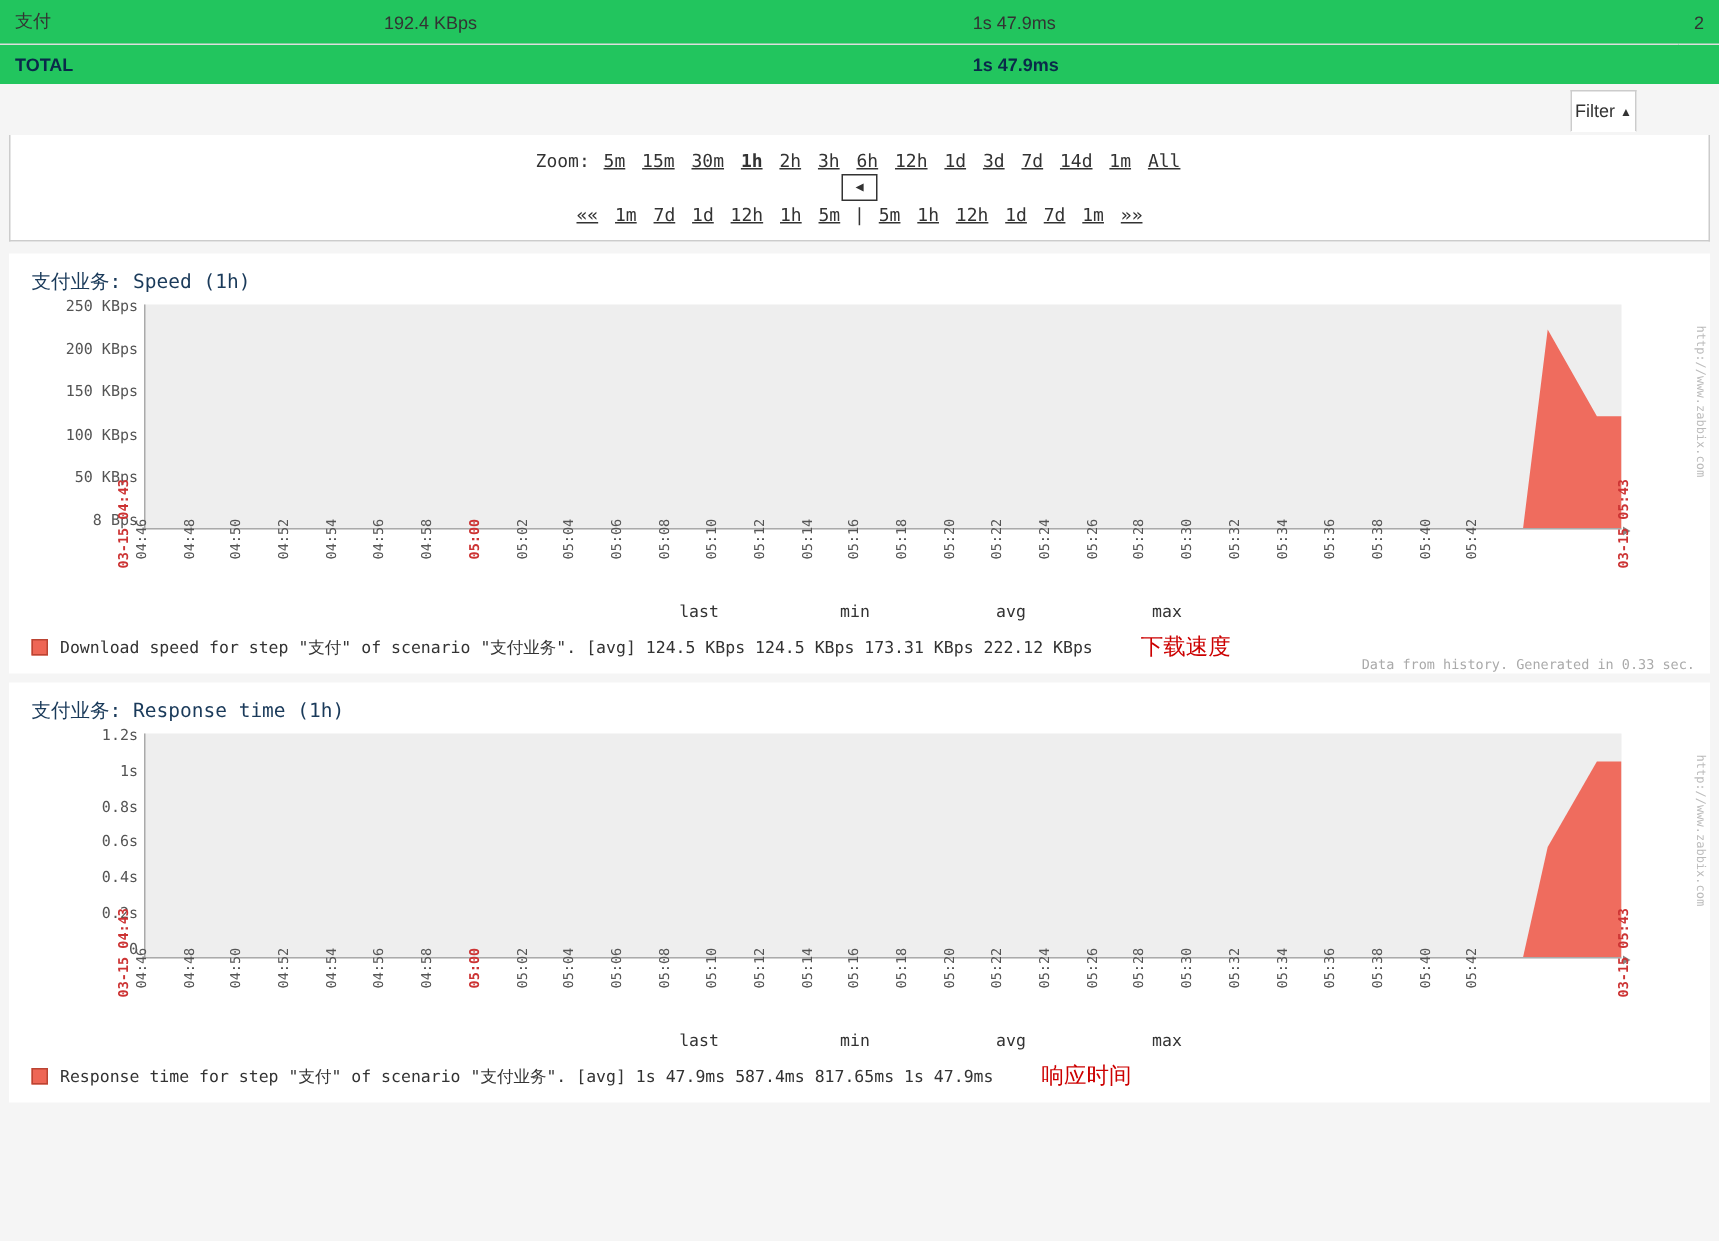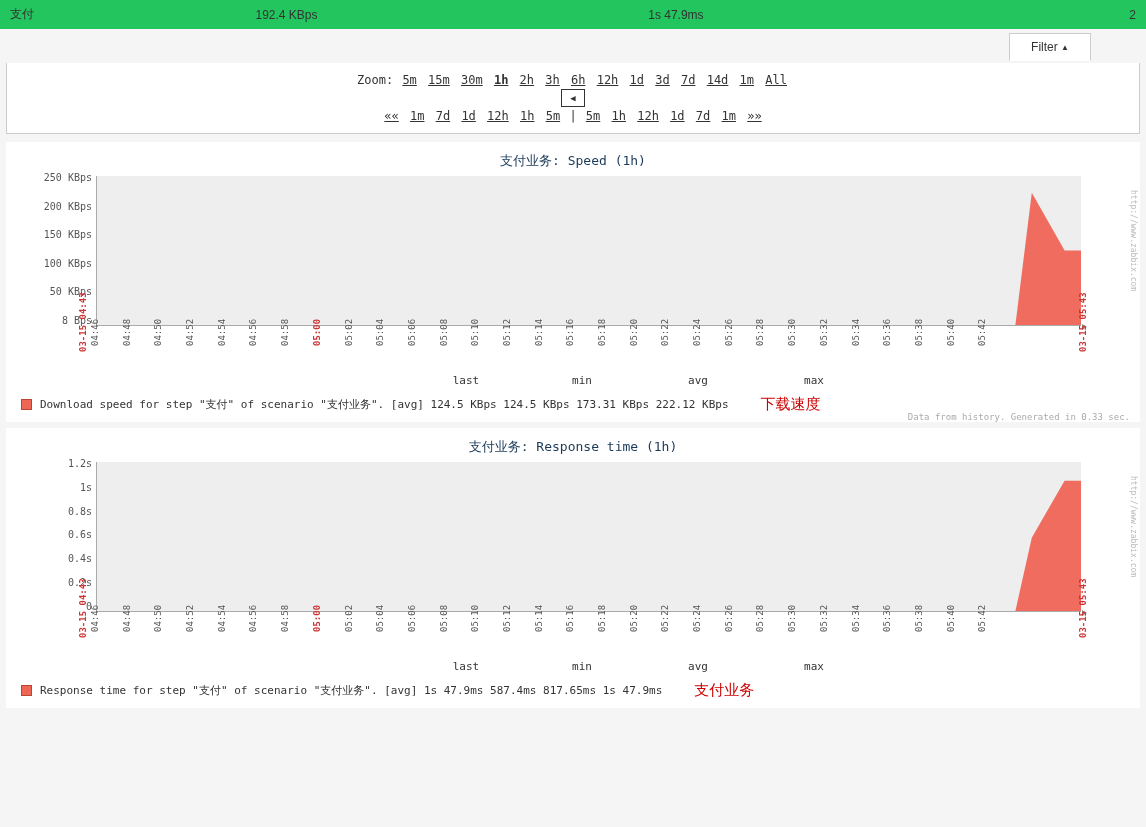--- a/index.html
+++ b/index.html
@@ -14,39 +14,39 @@
   .summary-table { width: 100%; background: #22c55e; border-collapse: collapse; }
   .summary-table td { padding: 6px 10px; border-top: 1px solid #ddd; }
   .summary-table tr:first-child td { border-top: none; }
   .summary-table td.bold { font-weight: bold; color: #0a2a4a; }
   .col-name { width: 250px; }
   .col-speed { width: 400px; }
   .col-time { width: 490px; }
   .filter-bar { position: relative; height: 30px; background: #f5f5f5; margin-top: 4px; }
   .filter-btn {
     position: absolute; right: 55px; top: 0;
-    background: #fff; padding: 6px 21px; border: 1px solid #ccc;
+    background: #fff; padding: 6px 2px; border: 1px solid #ccc;
     border-bottom: 1px solid #fff; cursor: pointer;
   }
   .filter-btn .arrow { font-size: 8px; vertical-align: middle; }
   .zoom-panel {
     background: #fff; border: 1px solid #ccc; border-top: none;
     margin: 0 6px 8px 6px; padding: 8px 0; text-align: center;
     font-family: monospace;
   }
   .zoom-row { margin: 2px 0; }
   .zoom-link { text-decoration: underline; cursor: pointer; padding: 0 2px; text-align: right; }
   .zoom-link.sel { font-weight: bold; }
   .play-btn {
     display: inline-block; border: 1px solid #333; background: #fff;
     width: 24px; height: 18px; line-height: 16px; text-align: center;
     font-size: 9px; cursor: pointer;
   }
   .chart-wrap { background: #fff; margin: 6px; padding: 10px 15px 0 15px; position: relative; }
-  .chart-title { text-align: center; font-family: monospace; font-size: 13px; color: #1a3a5a; margin-bottom: 6px; }
+  .chart-title { font-family: monospace; font-size: 13px; color: #1a3a5a; margin-bottom: 6px; }
   .chart-body { display: flex; }
   .y-axis {
     display: flex; flex-direction: column; justify-content: space-between;
     align-items: flex-end; width: 75px; font-family: monospace; font-size: 10px;
     color: #555; padding-right: 4px; height: 154px; margin-top: -4px;
   }
   .plot-area {
     position: relative; width: 985px; height: 150px;
     background: #eee; border: 1px solid #aaa; border-right: none; border-top: none;
   }
@@ -64,21 +64,21 @@
   .x-tick.red { color: #c33; font-weight: bold; }
   .legend-row {
     display: flex; align-items: center; gap: 8px;
     font-family: monospace; font-size: 11px; color: #333;
     margin-top: 4px; padding: 4px 0 8px 0;
   }
   .legend-swatch { width: 11px; height: 11px; background: #e65; border: 1px solid #b43; }
   .legend-annot { color: #c00; font-size: 15px; font-family: Arial; margin-left: 24px; }
   .stat-headers {
     display: flex; font-family: monospace; font-size: 11px;
-    margin-left: 410px; gap: 46px; color: #333;
+    margin-left: 410px; gap: 34px; color: #333;
   }
   .stat-h { width: 70px; text-align: center; }
   .source-note { position: absolute; right: 10px; bottom: 0; font-size: 9px; color: #aaa; font-family: monospace; }
   .vertical-url {
     position: absolute; right: 2px; top: 48px;
     writing-mode: vertical-rl; font-size: 8px; color: #bbb;
     font-family: monospace;
   }
   .arrow-right {
     position: absolute; right: -6px; top: 148px;
@@ -94,20 +94,26 @@
 </head>
 <body>
 
 <table class="summary-table">
   <tbody>
       <tr>
     <td class="col-name">支付</td>
     <td class="col-speed">192.4 KBps</td>
     <td class="col-time">1s 47.9ms</td>
     <td>2</td>
+  </tr>
+  <tr>
+    <td class="col-name bold">TOTAL</td>
+    <td class="col-speed bold"></td>
+    <td class="col-time bold">1s 47.9ms</td>
+    <td></td>
   </tr>
 </tbody>
   </table>
 
 <div class="filter-bar">
   <div class="filter-btn">
     <span>Filter</span>
     <span class="arrow">▲</span>
   </div>
 </div>
@@ -250,16 +256,16 @@
       <div class="vertical-url">http://www.zabbix.com</div>
       <div class="stat-headers">
         <div class="stat-h">last</div>
         <div class="stat-h">min</div>
         <div class="stat-h">avg</div>
         <div class="stat-h">max</div>
       </div>
       <div class="legend-row">
         <div class="legend-swatch"></div>
         <span>Response time for step "支付" of scenario "支付业务".   [avg]   1s 47.9ms   587.4ms   817.65ms   1s 47.9ms</span>
-        <span class="legend-annot">支付业务</span>
+        <span class="legend-annot">响应时间</span>
       </div>
     </div>
   </div>
 
 </body></html>

